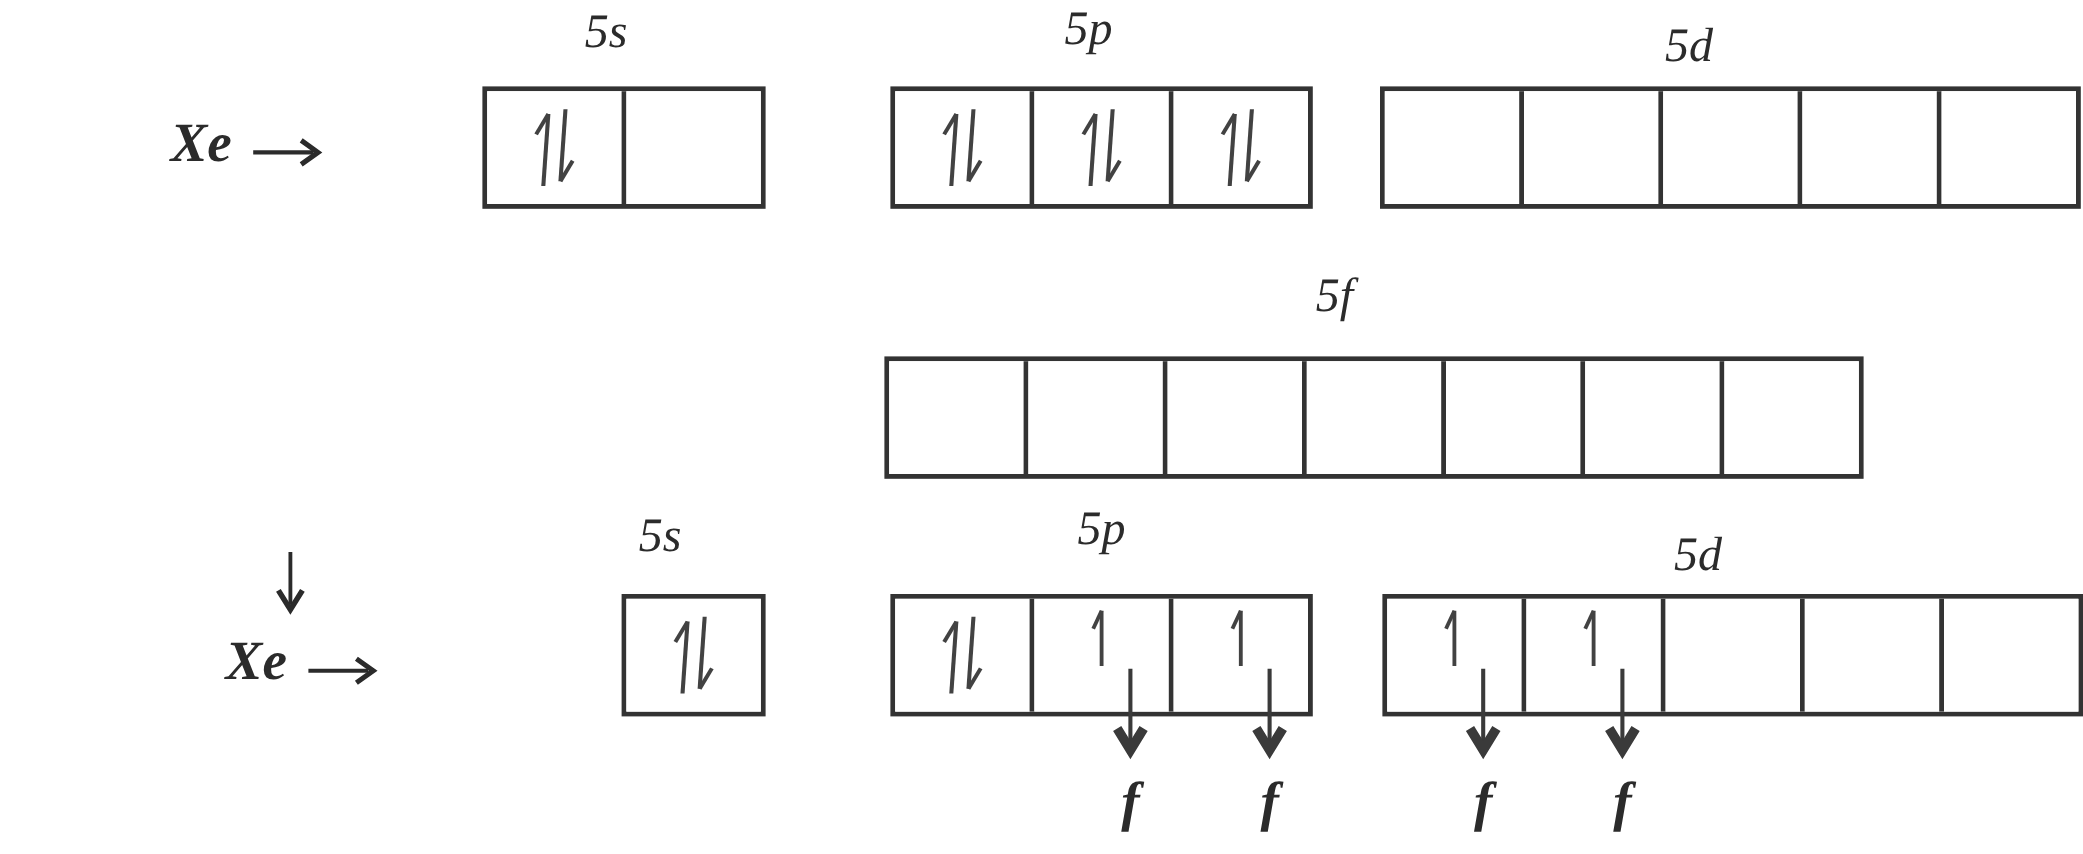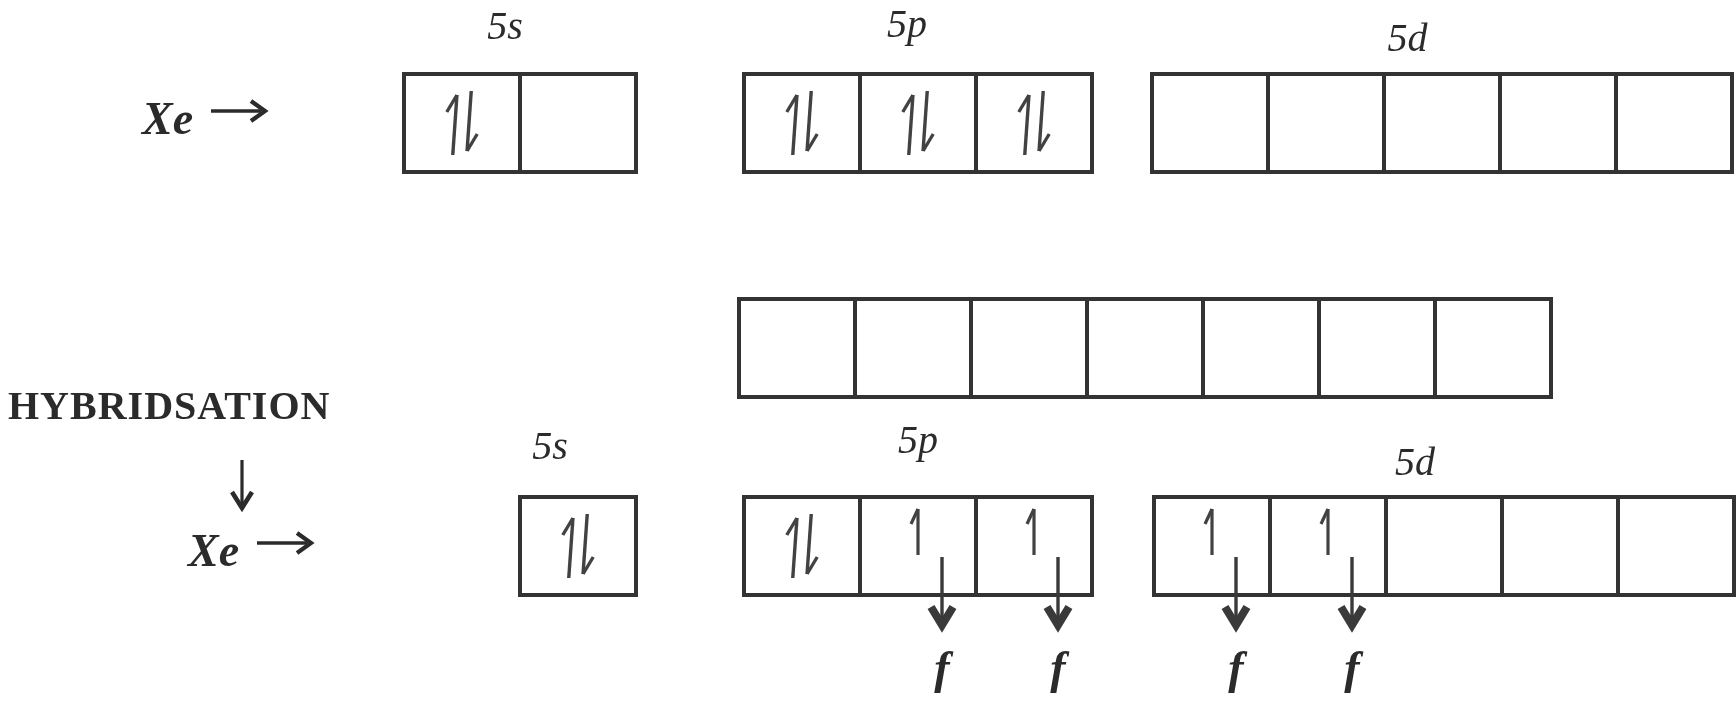--- a/index.html
+++ b/index.html
@@ -4,21 +4,21 @@
 <style>
   html,body{margin:0;padding:0;background:#ffffff;}
   .canvas{position:relative;width:1736px;height:712px;background:#ffffff;overflow:hidden;
           font-family:"Liberation Serif", serif;color:#2b2b2b;}
   .orb-label{position:absolute;text-align:center;font-size:40px;font-weight:normal;font-style:italic;
              line-height:1;}
   .group{position:absolute;display:flex;border:4px solid #333333;background:#ffffff;}
   .cell{width:112px;height:94px;border-right:4px solid #333333;position:relative;
         display:flex;align-items:center;justify-content:center;background:#ffffff;}
   .cell:last-child{border-right:none;}
-  .element{position:absolute;display:flex;align-items:flex-start;gap:16px;
+  .element{position:absolute;display:flex;align-items:flex-end;gap:16px;
            font-size:46px;font-weight:bold;font-style:italic;line-height:1;}
   .hyb-title{position:absolute;font-size:40px;font-weight:bold;letter-spacing:1px;line-height:1;}
   .abs-icon{position:absolute;}
   .single-pos{position:absolute;left:45px;top:6px;}
   .promo-pos{position:absolute;left:65px;top:58px;z-index:3;}
   .f-label{position:absolute;left:50px;top:146px;width:60px;text-align:center;z-index:3;
            font-size:46px;font-weight:bold;font-style:italic;line-height:1;}
 </style>
 </head>
 <body>
@@ -86,31 +86,31 @@
 
   <div class="orb-label" style="left:1150px;top:18px;width:515px">5d</div>
   <div class="group" style="left:1150px;top:72px">
       <div class="cell cell-empty"></div>
       <div class="cell cell-empty"></div>
       <div class="cell cell-empty"></div>
       <div class="cell cell-empty"></div>
       <div class="cell cell-empty"></div>
     </div>
 
+  <div class="orb-label" style="left:737px;top:226px;width:750px">5f</div>
   <div class="group" style="left:737px;top:297px">
       <div class="cell cell-empty"></div>
       <div class="cell cell-empty"></div>
       <div class="cell cell-empty"></div>
       <div class="cell cell-empty"></div>
       <div class="cell cell-empty"></div>
       <div class="cell cell-empty"></div>
       <div class="cell cell-empty"></div>
     </div>
 
-  <div class="hyb-title" style="left:8px;top:386px">HYBRIDSATION</div>
 
   <svg class="abs-icon" style="left:227px;top:458px" width="30" height="58" viewBox="0 0 30 58">
     <g fill="none" stroke="#2b2b2b">
       <path d="M15 2 V46" stroke-width="3.2"></path>
       <path d="M5 34 L15 50 L25 34" stroke-width="4.6"></path>
     </g>
   </svg>
 
   <div class="element" style="left:188px;top:528px">
     <span>Xe</span>

